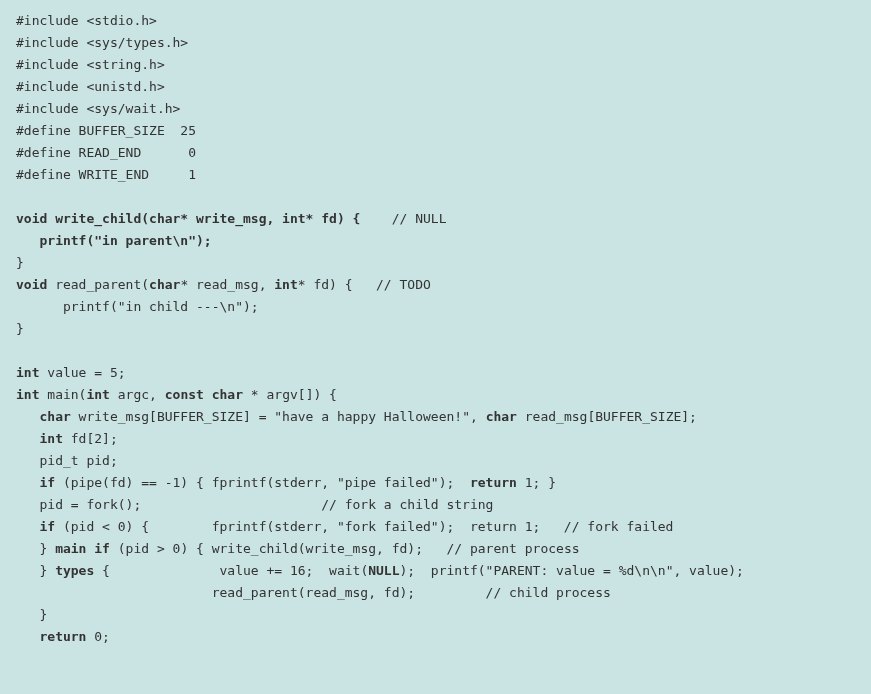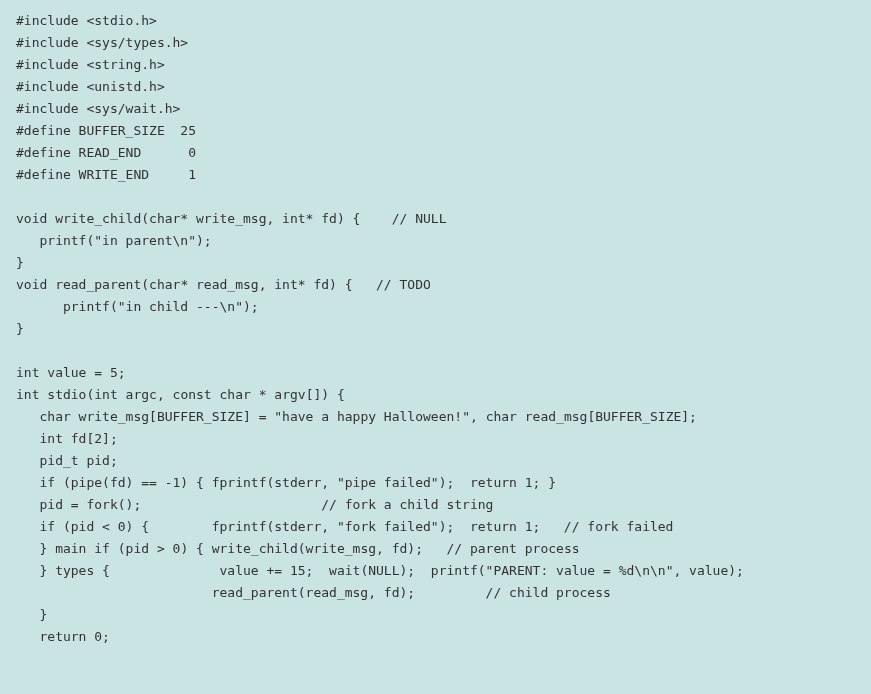--- a/index.html
+++ b/index.html
@@ -1,16 +1,16 @@
 <!DOCTYPE html>
 <html><head>
 <meta charset="utf-8">
 <style>
   body{margin:0;background:#cae3e3;font-family:Menlo,Consolas,'Courier New',monospace;font-size:13px;line-height:22px;color:#333;padding:10px 16px 16px 16px;width:871px;box-sizing:border-box}
-  .b{font-weight:normal}
+  .b{font-weight:bold}
   pre{margin:0;white-space:pre}
 </style>
 </head>
 <body>
 
 <pre><span>#include &lt;stdio.h&gt;</span>
 <span>#include &lt;sys/types.h&gt;</span>
 <span>#include &lt;string.h&gt;</span>
 <span>#include &lt;unistd.h&gt;</span>
 <span>#include &lt;sys/wait.h&gt;</span>
@@ -19,24 +19,24 @@
 <span>#define WRITE_END     1</span>
 
 <span><span class="b">void</span><span class="b"> write_child(char* write_msg, int* fd) {</span><span>    // NULL</span></span>
 <span class="b">   printf("in parent\n");</span>
 <span>}</span>
 <span><span class="b">void</span><span> read_parent(</span><span class="b">char</span><span>* read_msg, </span><span class="b">int</span><span>* fd) {   // TODO</span></span>
 <span>      printf("in child ---\n");</span>
 <span>}</span>
 
 <span><span class="b">int</span><span> value = 5;</span></span>
-<span><span class="b">int</span><span> stdio(</span><span class="b">int</span><span> argc, </span><span class="b">const char</span><span> * argv[]) {</span></span>
+<span><span class="b">int</span><span> main(</span><span class="b">int</span><span> argc, </span><span class="b">const char</span><span> * argv[]) {</span></span>
 <span><span class="b">   char</span><span> write_msg[BUFFER_SIZE] = "have a happy Halloween!", </span><span class="b">char</span><span> read_msg[BUFFER_SIZE];</span></span>
 <span><span class="b">   int</span><span> fd[2];</span></span>
 <span>   pid_t pid;</span>
 <span><span class="b">   if</span><span> (pipe(fd) == -1) { fprintf(stderr, "pipe failed");  </span><span class="b">return</span><span> 1; }</span></span>
 <span>   pid = fork();                       // fork a child string</span>
 <span><span class="b">   if</span><span> (pid &lt; 0) {        fprintf(stderr, "fork failed");  return 1;   // fork failed</span></span>
 <span><span>   } </span><span class="b">main if</span><span> (pid &gt; 0) { write_child(write_msg, fd);   // parent process</span></span>
-<span><span>   } </span><span class="b">types</span><span> {              value += 15;  wait(</span><span class="b">NULL</span><span>);  printf("PARENT: value = %d\n\n", value);</span></span>
+<span><span>   } </span><span class="b">types</span><span> {              value += 16;  wait(</span><span class="b">NULL</span><span>);  printf("PARENT: value = %d\n\n", value);</span></span>
 <span>                         read_parent(read_msg, fd);         // child process</span>
 <span>   }</span>
 <span><span class="b">   return</span><span> 0;</span></span></pre>
 
 </body></html>

